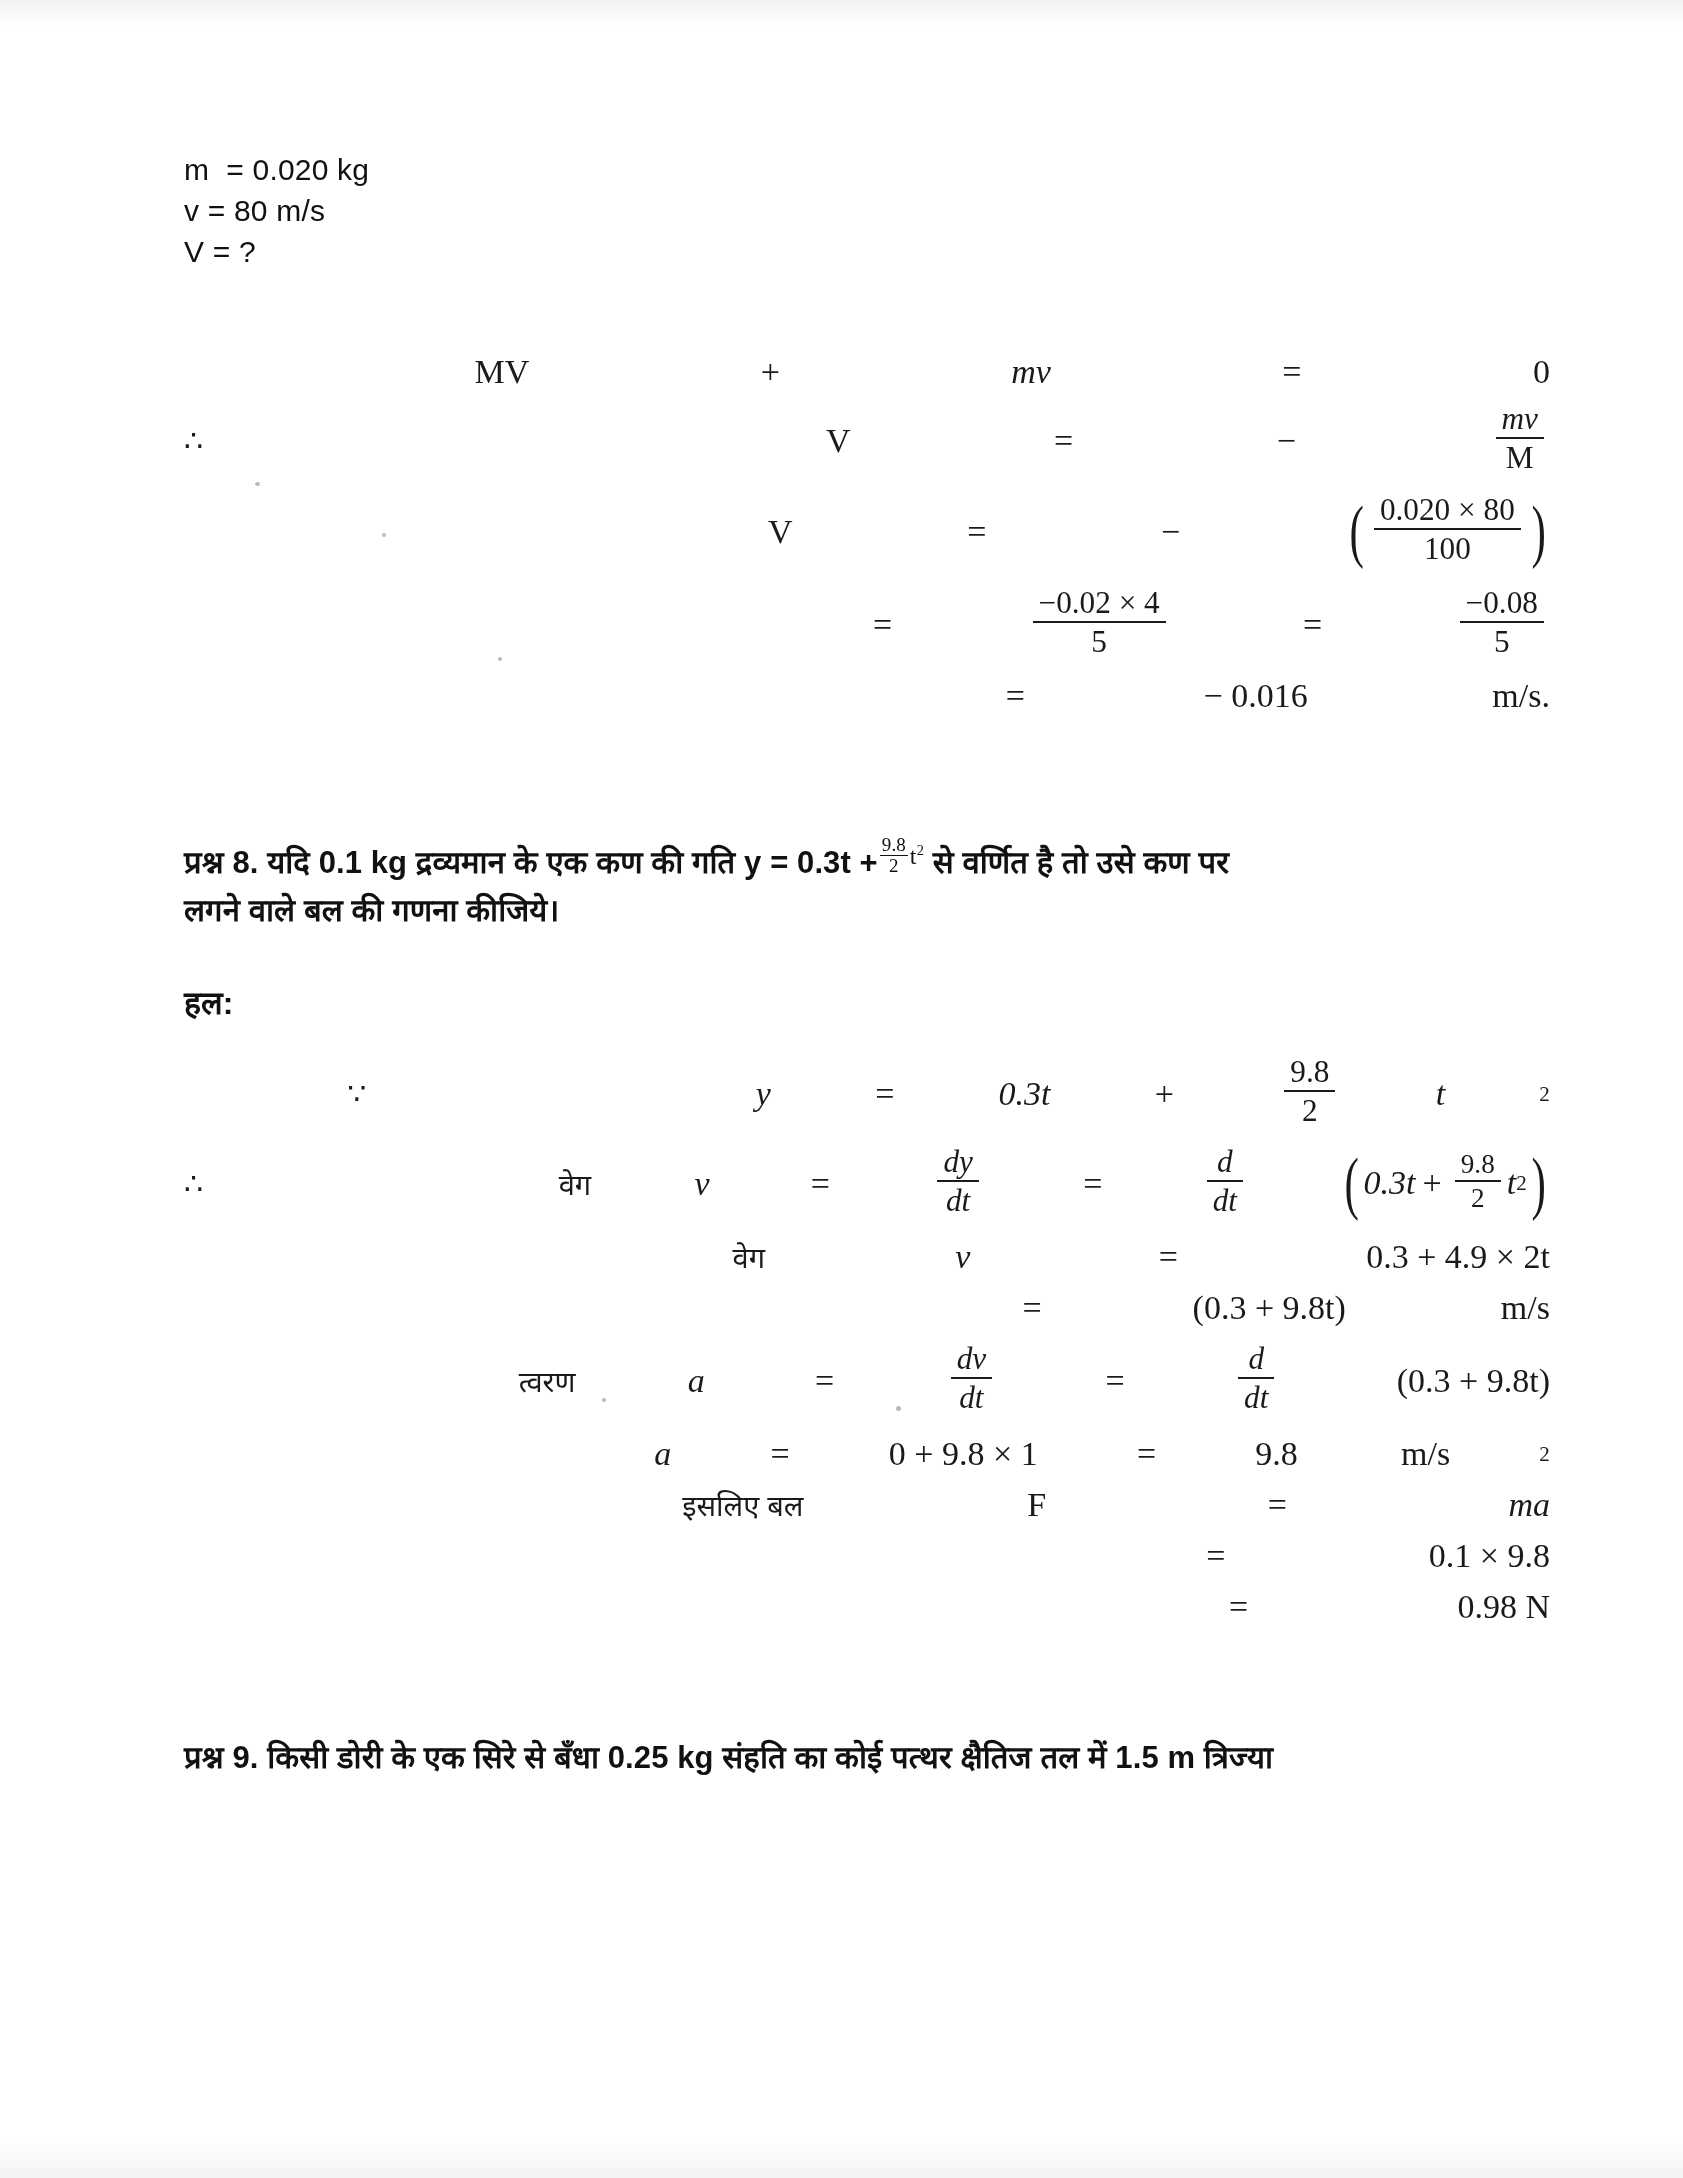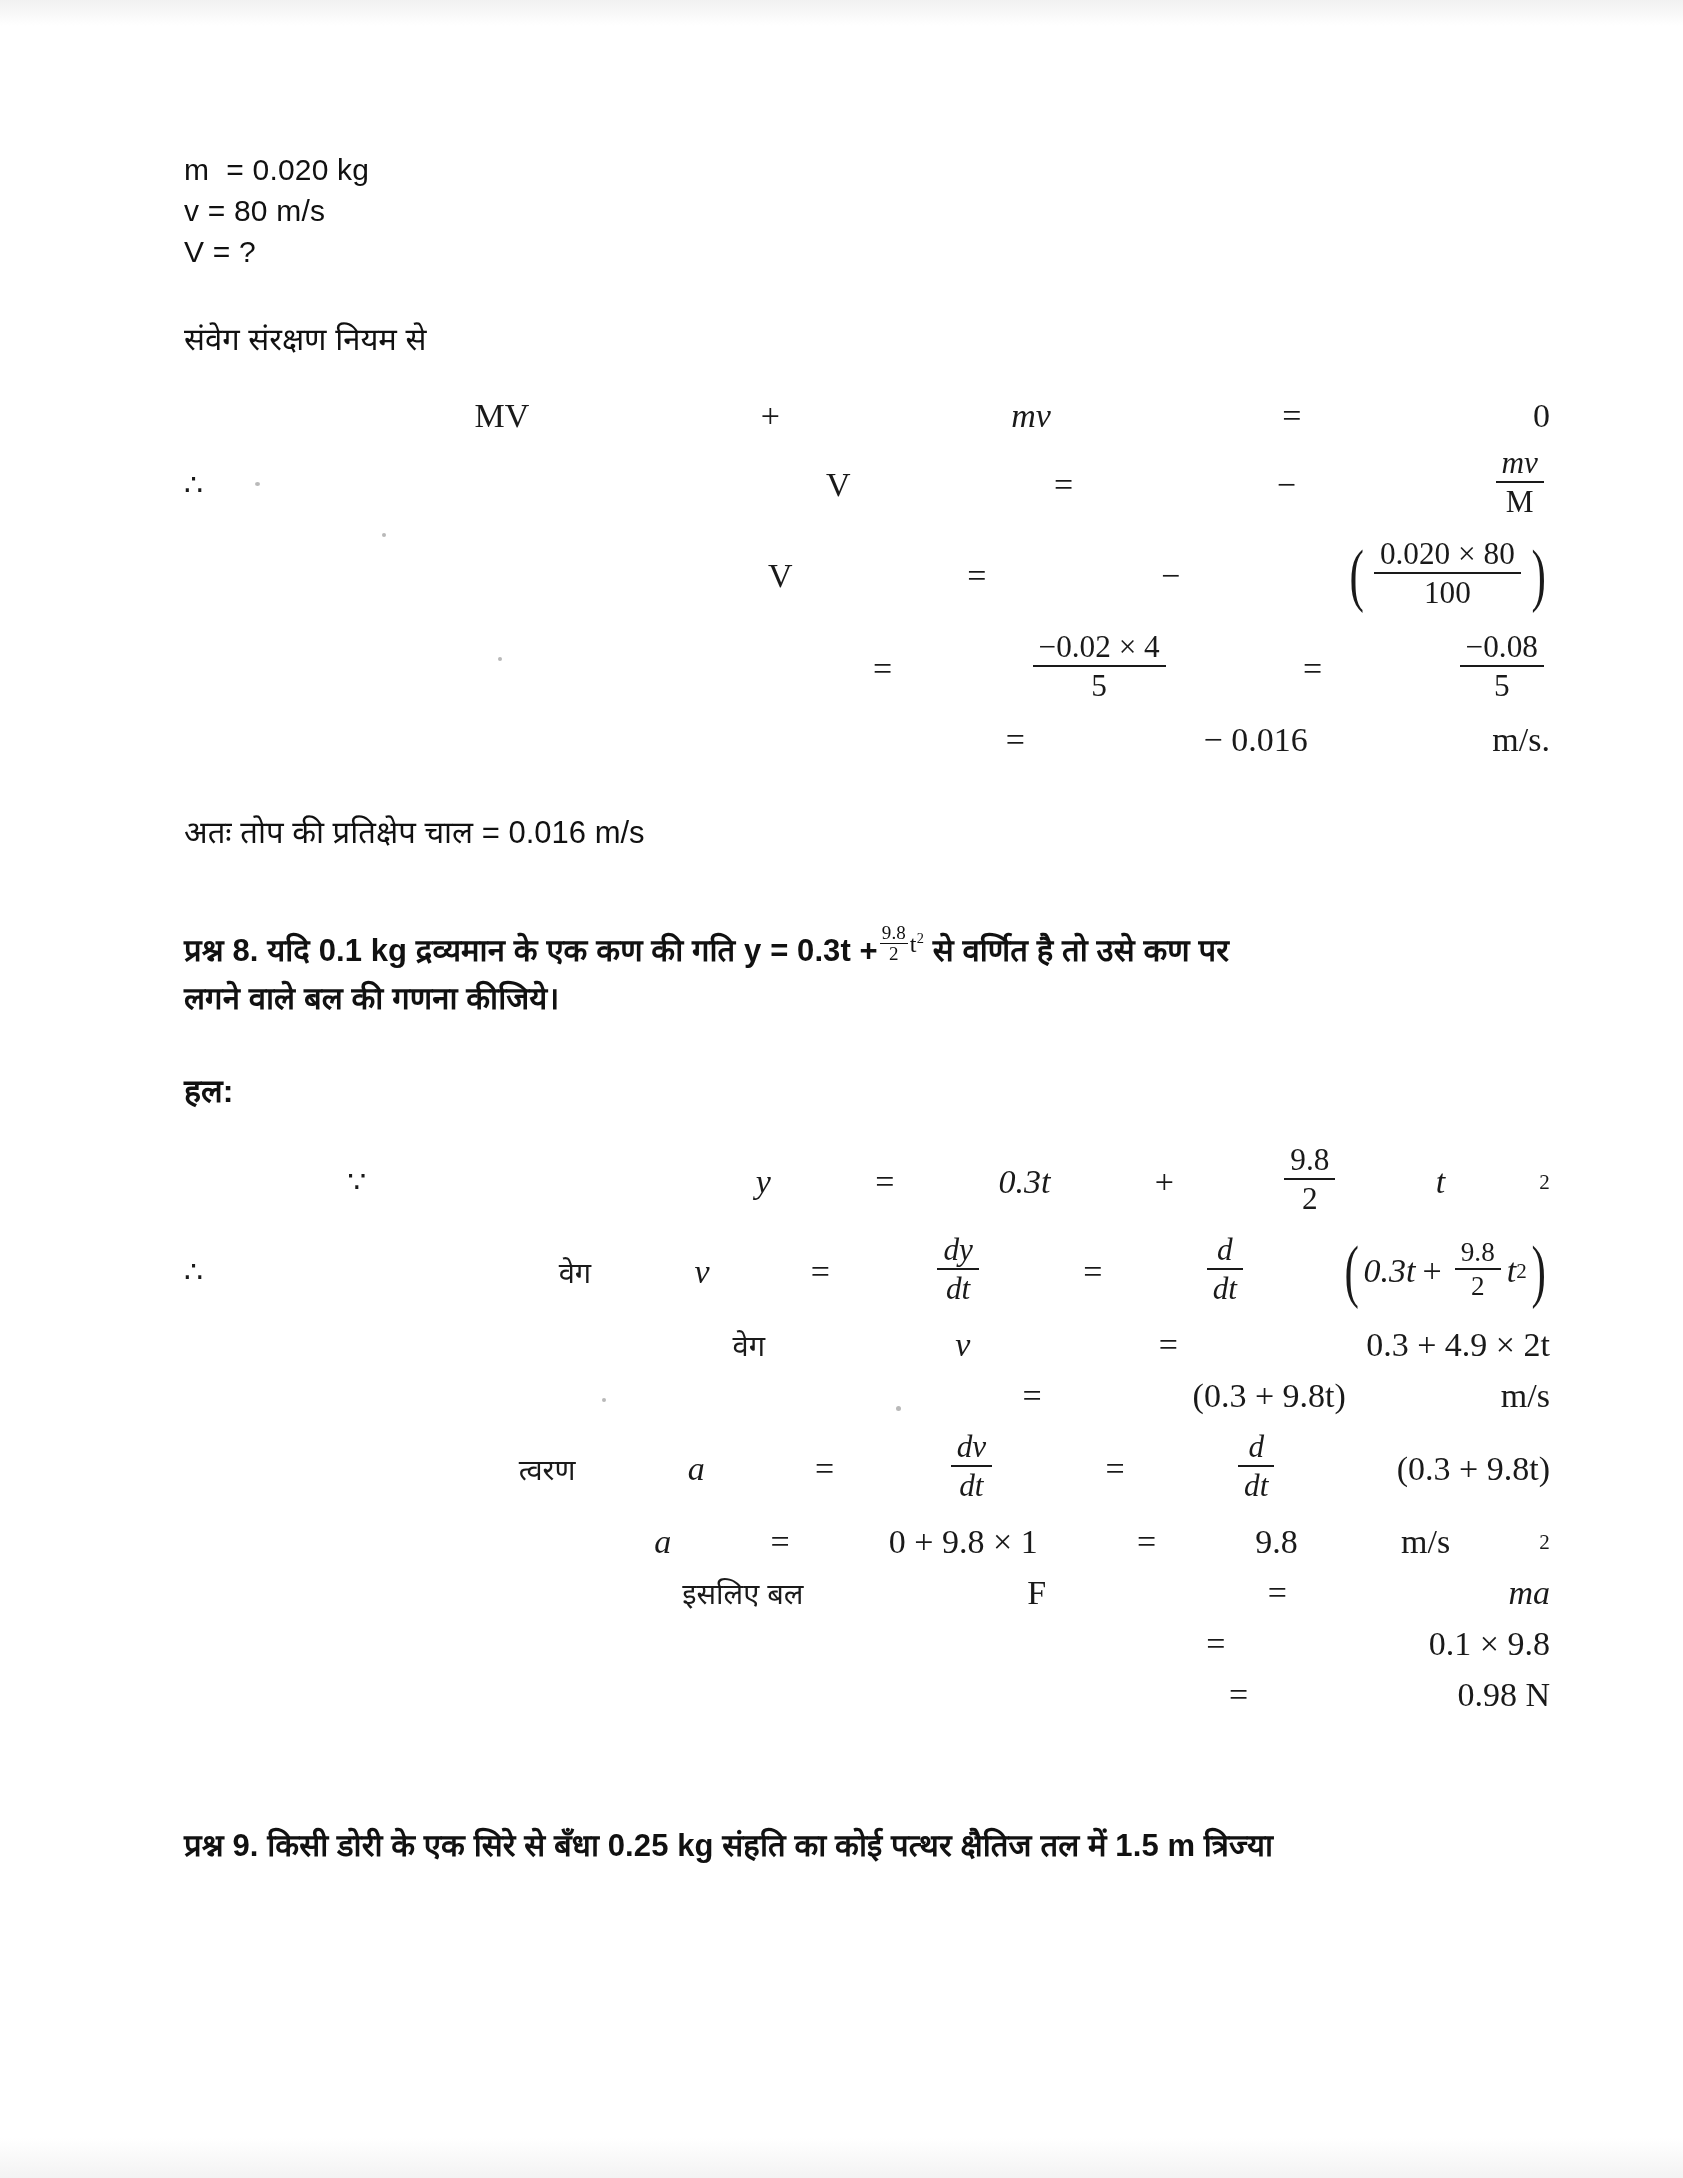--- a/index.html
+++ b/index.html
@@ -187,21 +187,20 @@
   <div class="content">
 
     <div>
       <div class="given-line">m  = 0.020 kg</div>
       <div class="given-line">v = 80 m/s</div>
       <div class="given-line">V = ?</div>
     </div>
 
     <div class="spacer-md"></div>
 
-    <div class="hindi-line">संवेग संरक्षण नियम से</div>
 
     <div class="spacer-sm"></div>
 
     <div class="math-block">
 
       <div class="math-row">
         <span class="col-mark"></span>
         <span>MV</span>
         <span class="op">+</span>
         <span class="it">mv</span>
@@ -259,21 +258,20 @@
         <span style="width:51px;display:inline-block;"></span>
         <span class="op">=</span>
         <span>−  0.016</span>
         <span style="padding-left:16px;">m/s.</span>
       </div>
 
     </div>
 
     <div class="spacer-md"></div>
 
-    <div class="hindi-line">अतः तोप की प्रतिक्षेप चाल = 0.016 m/s</div>
 
     <div class="spacer-lg"></div>
 
     <div class="question">
       <span>प्रश्न 8.</span>
       <span>यदि 0.1 kg द्रव्यमान के एक कण की गति y = 0.3t +</span><span class="q-inline-frac">
           <span class="num">9.8</span>
           <span class="den">2</span>
         </span><span class="q-t2"><span>t</span><sup>2</sup></span>
       <span>से वर्णित है तो उसे कण पर</span><br>

